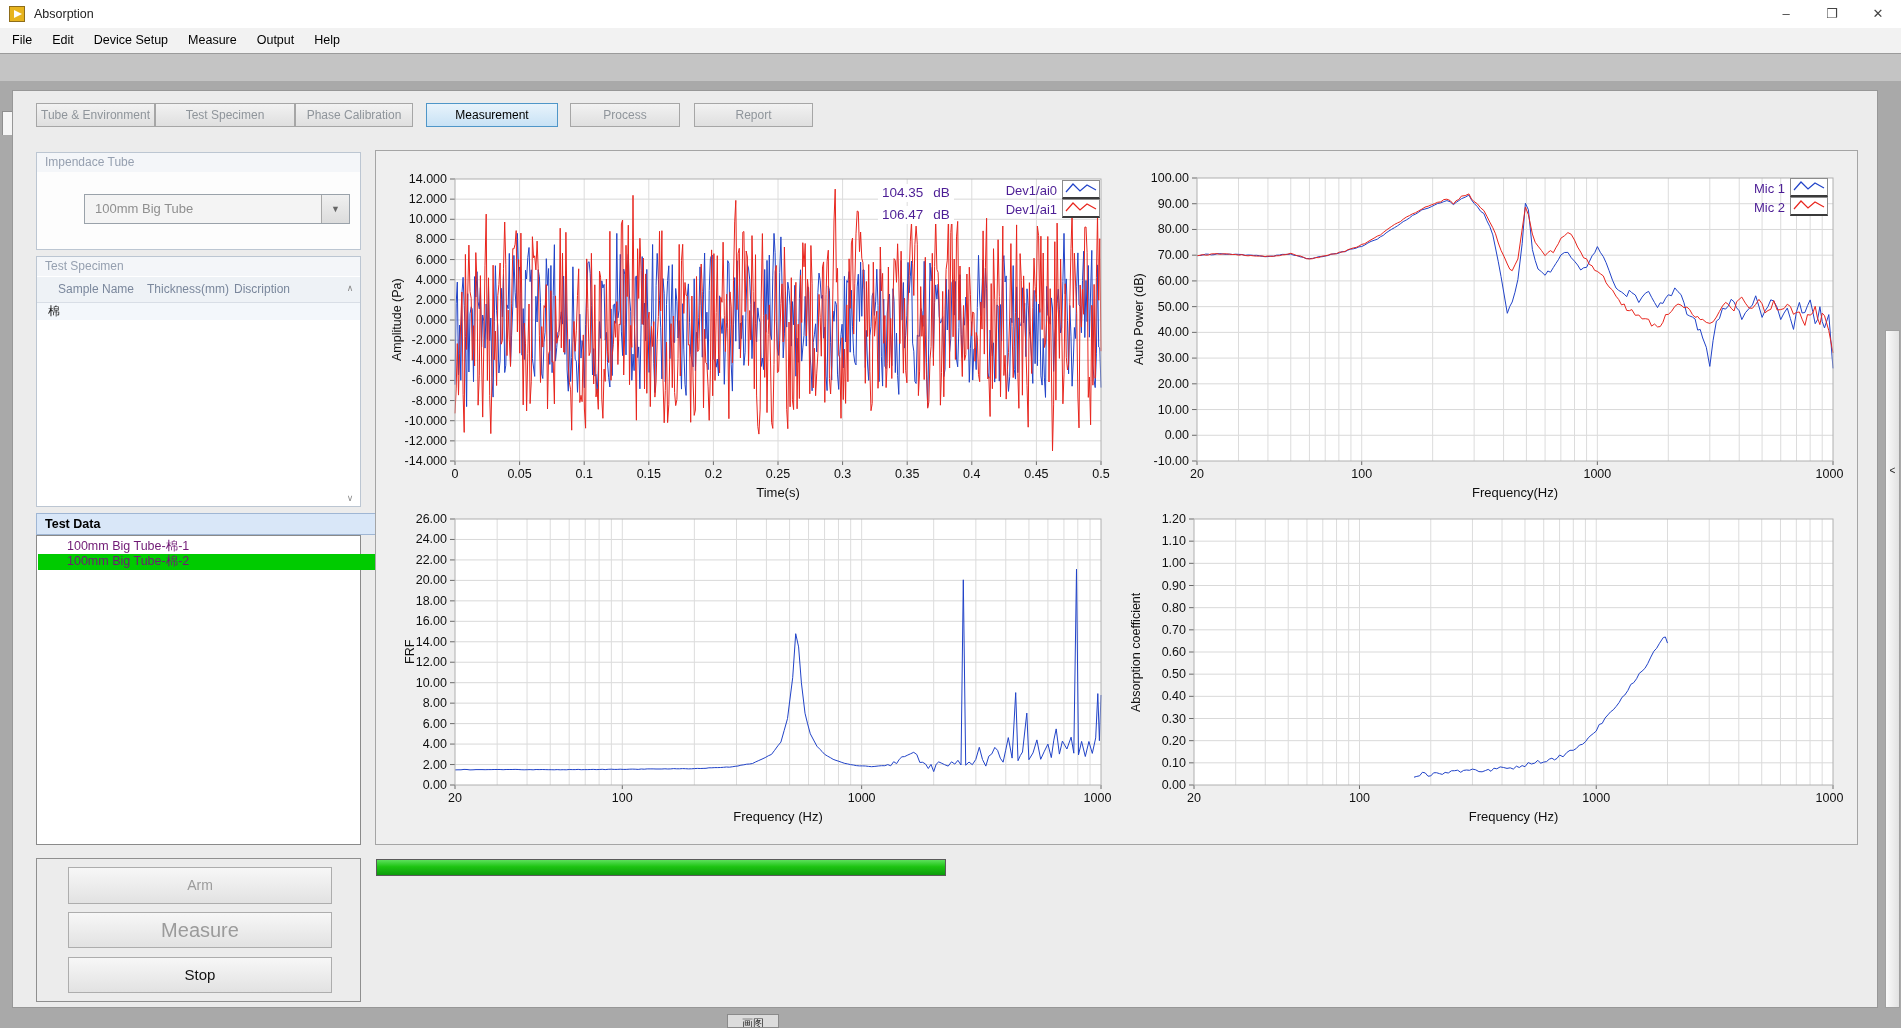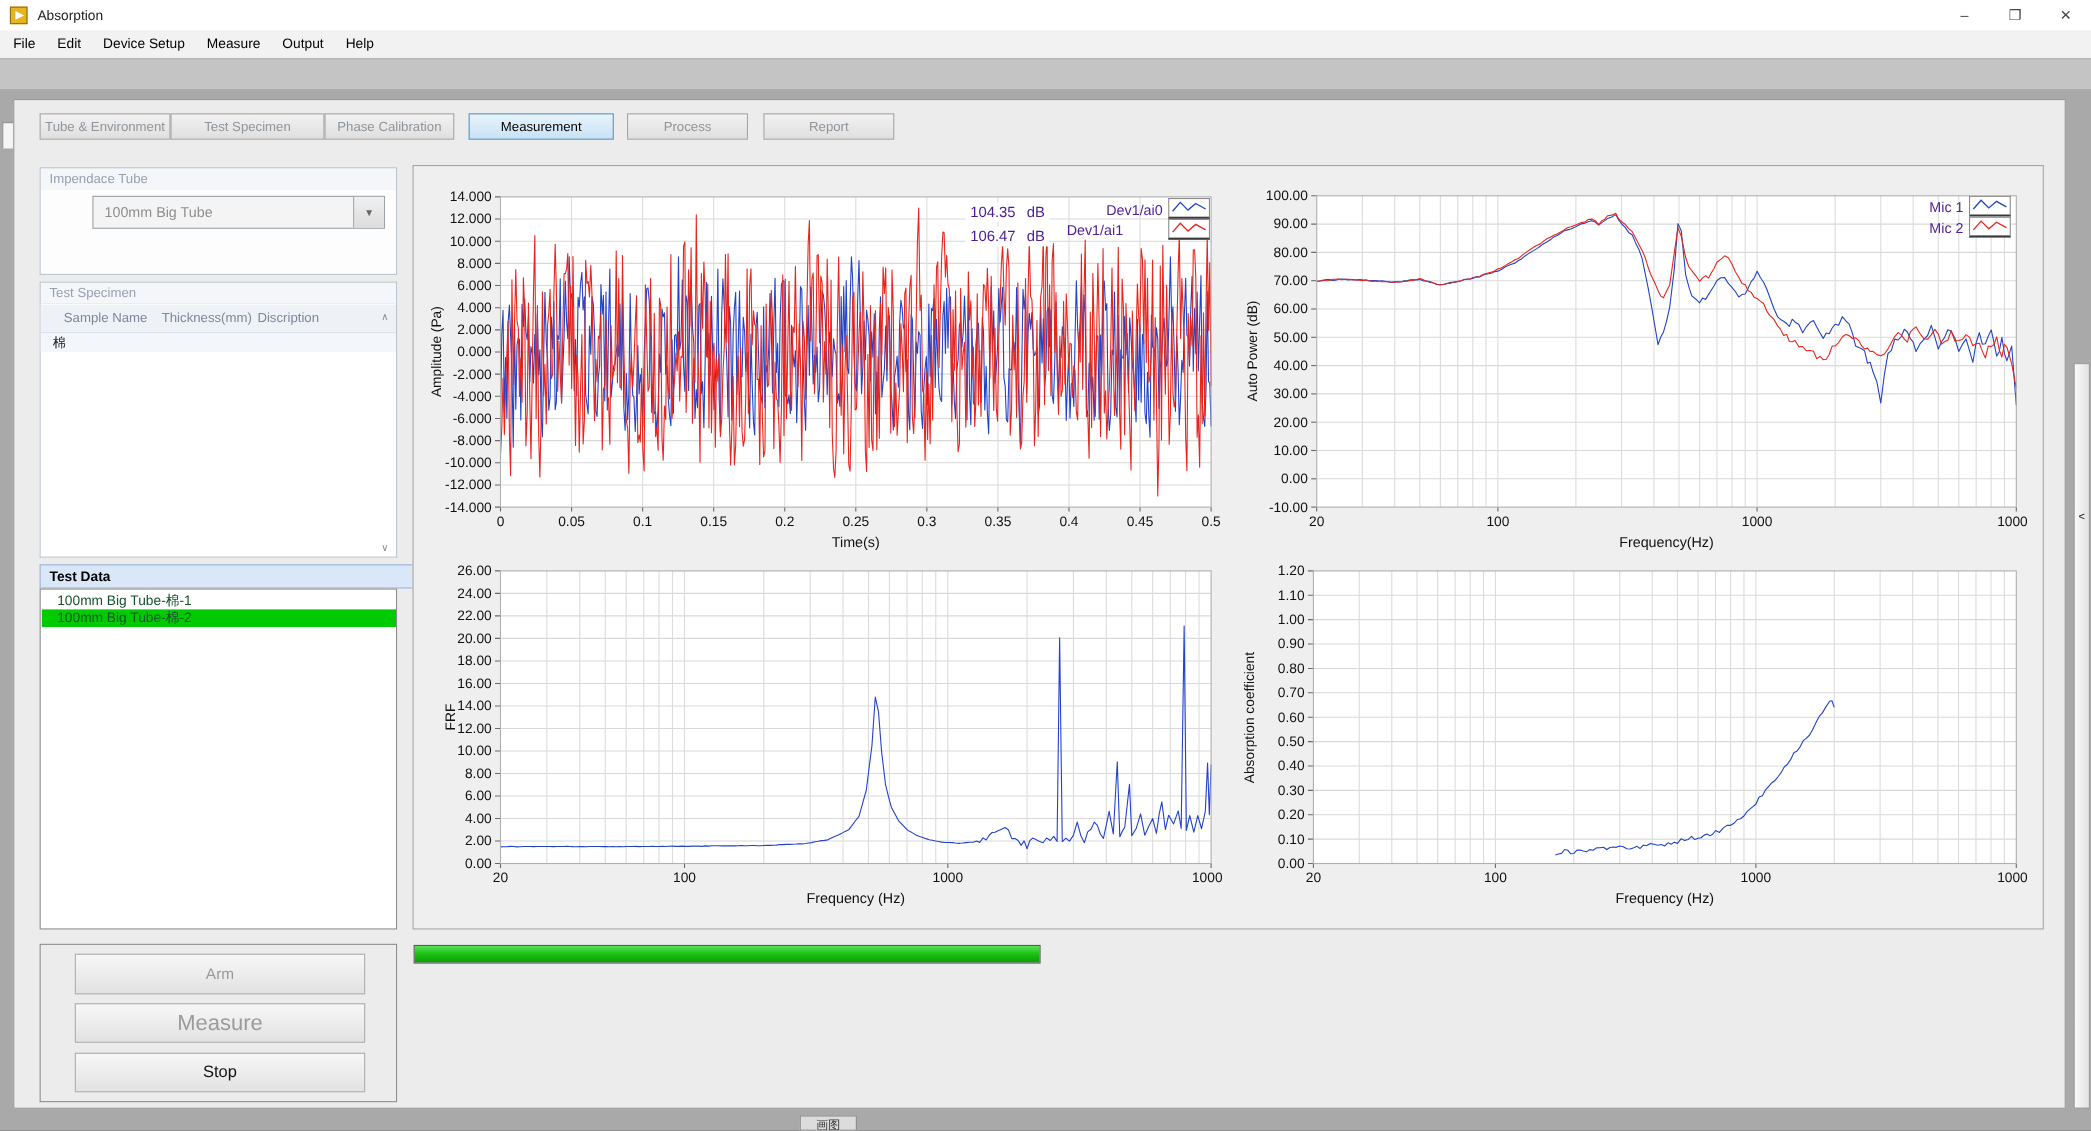--- a/index.html
+++ b/index.html
@@ -30,21 +30,21 @@
   .grp-label{background:#f4f6f9;border:1px solid #bcc6d2;box-sizing:border-box;font-size:12px;color:#96a0b0;line-height:19px;padding-left:8px;}
   .grp-box{background:#fdfdfd;border:1px solid #bcc6d2;border-top:none;box-sizing:border-box;}
   .dropdown{box-sizing:border-box;border:1px solid #9aa2aa;background:#f4f4f4;font-size:13px;color:#8f8f8f;line-height:28px;padding-left:10px;}
   .dd-arrow{position:absolute;right:0;top:0;width:28px;height:28px;background:linear-gradient(#f0f0f0,#dcdcdc);border-left:1px solid #a8a8a8;box-sizing:border-box;text-align:center;line-height:28px;font-size:9px;color:#666;}
   .th{font-size:12px;color:#7a879c;}
   .tbl-header{background:#eef2f6;border-bottom:1px solid #d8dee6;box-sizing:border-box;}
   .tbl-row{background:#f3f7fb;font-size:12px;color:#222;line-height:17px;}
   .scroll-glyph{font-size:9px;color:#8a8a8a;line-height:12px;text-align:center;}
   .td-label{background:#d9e7f8;border:1px solid #9fb6d4;box-sizing:border-box;font-size:12.5px;font-weight:bold;color:#000;line-height:20px;padding-left:8px;}
   .listbox{background:#ffffff;border:1px solid #8a8a8a;box-sizing:border-box;}
-  .list-item{font-size:12.5px;line-height:15px;padding-left:14px;color:#14532d;white-space:nowrap;}
+  .list-item{font-size:12.5px;line-height:15px;padding-left:29px;color:#701a75;white-space:nowrap;}
   .list-item.sel{background:#00cb00;}
   .btn{box-sizing:border-box;background:linear-gradient(#f7f7f7,#e2e2e2);border:1px solid #adadad;text-align:center;color:#111;}
   .btn.disabled{color:#9b9b9b;}
   
   .charts-box{border:1px solid #a5a5a5;background:#efefef;box-sizing:border-box;}
   svg text.tick{font-family:"Liberation Sans",sans-serif;font-size:12.5px;fill:#101010;}
   svg text.axis-title{font-family:"Liberation Sans",sans-serif;font-size:13px;fill:#101010;}
   .ylab{writing-mode:vertical-rl;transform:rotate(180deg);display:flex;align-items:center;justify-content:center;font-size:12.5px;color:#101010;}
   .readout{font-size:13.5px;color:#4c1d95;background:#ffffff;padding:0 4px;line-height:18px;white-space:nowrap;}
   .readout .unit{margin-left:10px;}
@@ -90,21 +90,21 @@
 
   <div class="abs subtab" style="left:36px;top:103px;width:119px;">Tube &amp; Environment</div>
   <div class="abs subtab" style="left:155px;top:103px;width:140px;">Test Specimen</div>
   <div class="abs subtab" style="left:295px;top:103px;width:118px;">Phase Calibration</div>
   <div class="abs subtab active" style="left:426px;top:103px;width:132px;">Measurement</div>
   <div class="abs subtab" style="left:570px;top:103px;width:110px;">Process</div>
   <div class="abs subtab" style="left:694px;top:103px;width:119px;">Report</div>
 
   <div class="abs grp-label" style="left:36px;top:152px;width:325px;height:21px;">Impendace Tube</div>
   <div class="abs grp-box" style="left:36px;top:172px;width:325px;height:78px;"></div>
-  <div class="abs dropdown" style="left:84px;top:178px;width:266px;height:30px;">
+  <div class="abs dropdown" style="left:84px;top:194px;width:266px;height:30px;">
     <span>100mm Big Tube</span>
     <span class="dd-arrow">▼</span>
   </div>
 
   <div class="abs grp-label" style="left:36px;top:256px;width:325px;height:21px;">Test Specimen</div>
   <div class="abs grp-box" style="left:36px;top:276px;width:325px;height:231px;background:#ffffff;"></div>
   <div class="abs tbl-header" style="left:37px;top:277px;width:323px;height:26px;"></div>
   <div class="abs th" style="left:58px;top:282px;">Sample Name</div>
   <div class="abs th" style="left:147px;top:282px;">Thickness(mm)</div>
   <div class="abs th" style="left:234px;top:282px;">Discription</div>
@@ -448,21 +448,21 @@
   <div class="abs readout" style="left:878px;top:206px;">
     <span>106.47</span><span class="unit">dB</span>
   </div>
 
   <div class="abs leg-name" style="left:985px;top:181px;width:72px;">Dev1/ai0</div>
   <div class="abs leg-icon" style="left:1062px;top:180px;width:38px;height:19px;">
     <svg width="36" height="15">
         <polyline points="3,11 10,3 17,10 24,4 33,9" fill="none" stroke="#2143c8" stroke-width="1.2"></polyline>
       </svg>
   </div>
-  <div class="abs leg-name" style="left:949px;top:200px;width:72px;text-align:right;">Dev1/ai1</div>
+  <div class="abs leg-name" style="left:985px;top:200px;width:72px;text-align:right;">Dev1/ai1</div>
   <div class="abs leg-icon" style="left:1062px;top:199px;width:38px;height:19px;">
     <svg width="36" height="15">
         <polyline points="3,11 10,3 17,10 24,4 33,9" fill="none" stroke="#e8251d" stroke-width="1.2"></polyline>
       </svg>
   </div>
 
   <div class="abs leg-name" style="left:1715px;top:179px;width:70px;">Mic 1</div>
   <div class="abs leg-icon" style="left:1790px;top:178px;width:38px;height:19px;">
     <svg width="36" height="15">
         <polyline points="3,11 10,3 17,10 24,4 33,9" fill="none" stroke="#2143c8" stroke-width="1.2"></polyline>

